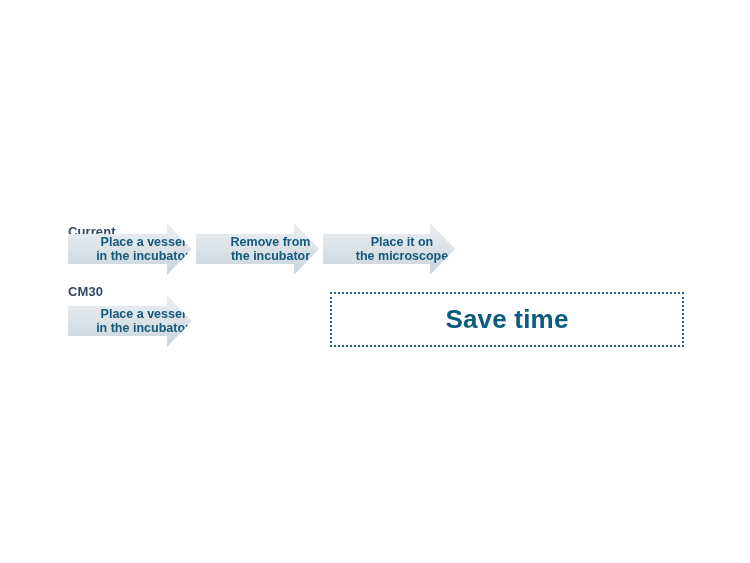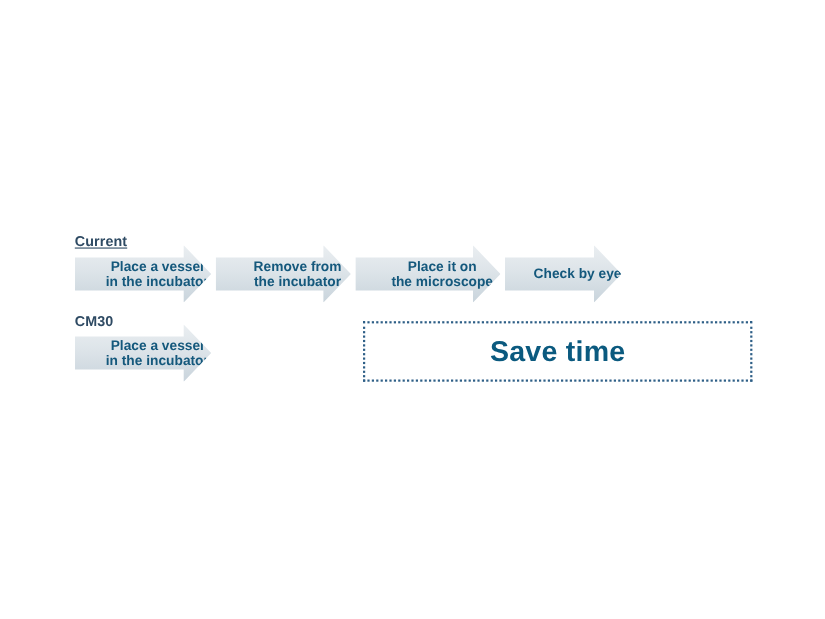--- a/index.html
+++ b/index.html
@@ -12,21 +12,21 @@
     overflow: hidden;
   }
   .row-label {
     position: absolute;
     left: 68px;
     font-size: 13px;
     font-weight: 700;
     color: #2e4a63;
     letter-spacing: 0.1px;
   }
-  .label-current { top: 212px; text-decoration: underline; }
+  .label-current { top: 224px; }
   .label-cm30   { top: 284px; }
 
   .arrow-row {
     position: absolute;
     left: 68px;
     display: flex;
     gap: 4px;
     height: 52px;
   }
   .row-current { top: 223px; }
@@ -104,23 +104,20 @@
 in the incubator</span>
     </div>
     <div class="arrow a2">
       <span class="arrow-text">Remove from
 the incubator</span>
     </div>
     <div class="arrow a3">
       <span class="arrow-text">Place it on
 the microscope</span>
     </div>
-    <div class="arrow a4">
-      <span class="arrow-text">Check by eye</span>
-    </div>
   </div>
 
   <div class="row-label label-cm30">CM30</div>
 
   <div class="arrow-row row-cm30">
     <div class="arrow a6">
       <span class="arrow-text">Place a vessel
 in the incubator</span>
     </div>
   </div>

